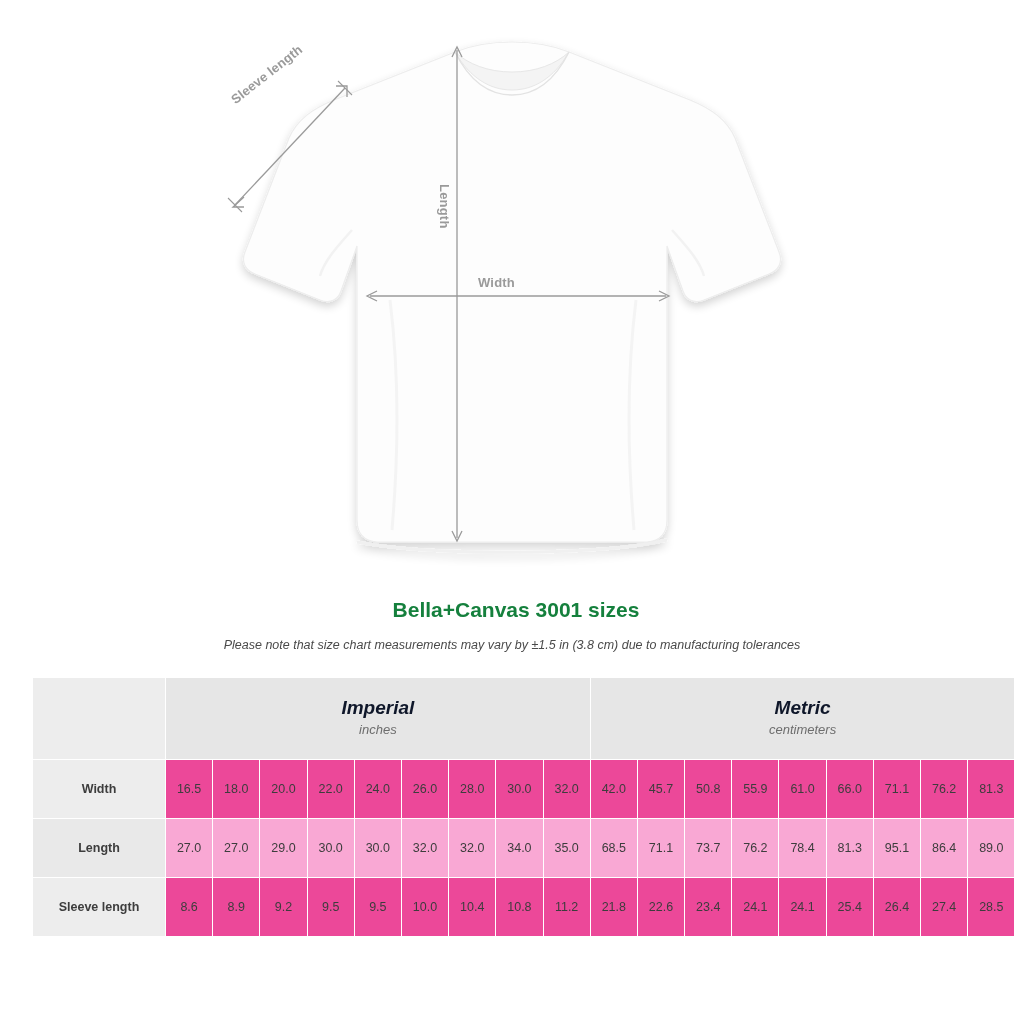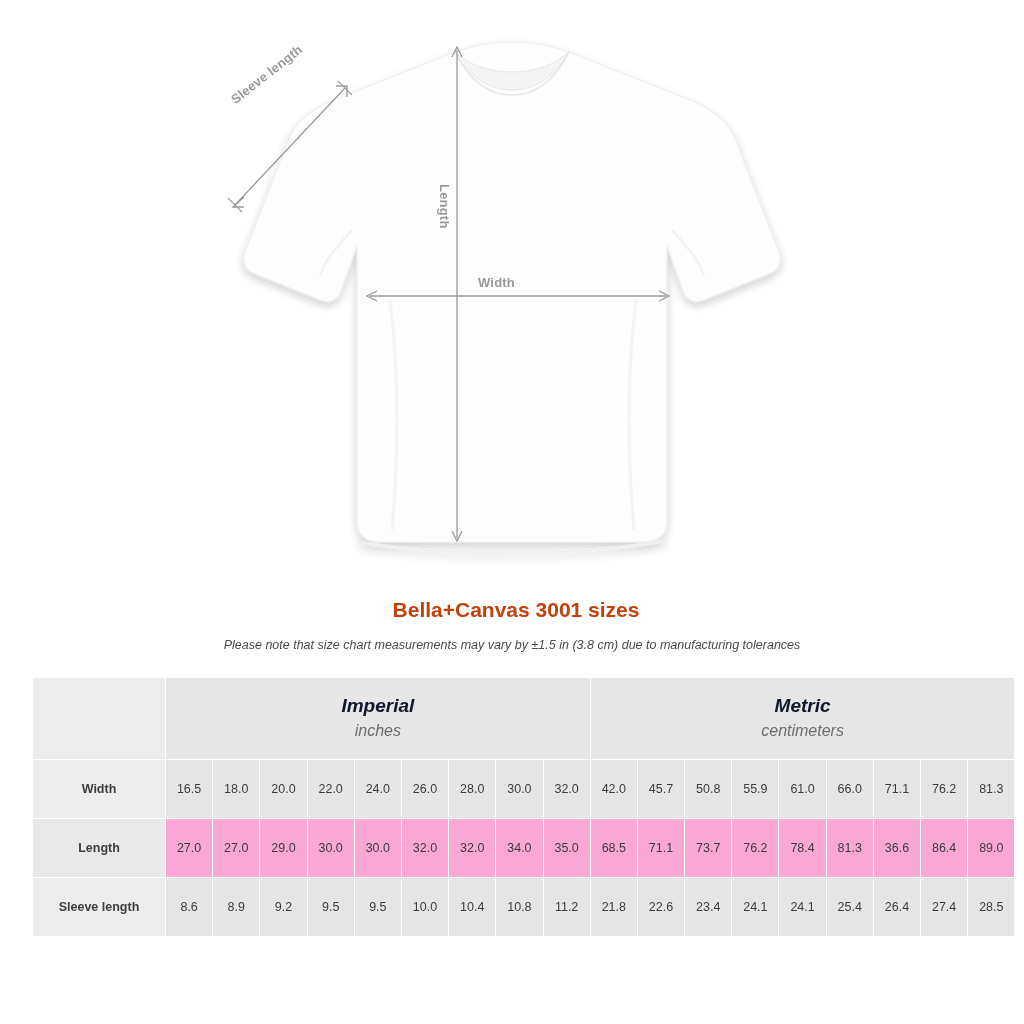--- a/index.html
+++ b/index.html
@@ -57,21 +57,21 @@
   }
 
   
   #titleblock {
     text-align: center;
     margin-top: 8px;
   }
   #chart-title {
     font-size: 21px;
     font-weight: bold;
-    color: #c2410c;
+    color: #15803d;
     margin: 0;
     padding-left: 8px;
   }
   #chart-note {
     font-size: 12.5px;
     font-style: italic;
     color: #4a4a4a;
     margin: 16px 0 0 0;
   }
 
@@ -100,40 +100,40 @@
     padding-bottom: 6px;
   }
   .system-name {
     font-size: 19px;
     font-style: italic;
     font-weight: bold;
     color: #0f172a;
     line-height: 1.25;
   }
   .system-unit {
-    font-size: 16px;
+    font-size: 13px;
     font-style: italic;
     color: #6d6d6d;
     line-height: 1.6;
   }
   
   tr.size-row td {
     background: #f1f1f1;
     height: 54px;
     font-weight: bold;
     color: #3d3d3d;
     font-size: 13px;
   }
   tr.size-row td.rowhead {
     background: #f1f1f1;
   }
   
   tr.data-row td {
     height: 59px;
-    background: #e5e5e5;
+    background: #ec4899;
     font-size: 12.5px;
   }
   tr.data-row.alt td {
     background: #f9a8d4;
   }
   td.rowhead {
     font-weight: bold;
     font-size: 13px;
     color: #3d3d3d;
     background: #ededed;
@@ -300,21 +300,21 @@
           <td>32.0</td>
           <td>32.0</td>
           <td>34.0</td>
           <td>35.0</td>
           <td>68.5</td>
           <td>71.1</td>
           <td>73.7</td>
           <td>76.2</td>
           <td>78.4</td>
           <td>81.3</td>
-          <td>36.6</td>
+          <td>95.1</td>
           <td>86.4</td>
           <td>89.0</td>
         </tr>
 
         <tr class="data-row">
           <td class="rowhead">Sleeve length</td>
           <td>8.6</td>
           <td>8.9</td>
           <td>9.2</td>
           <td>9.5</td>

